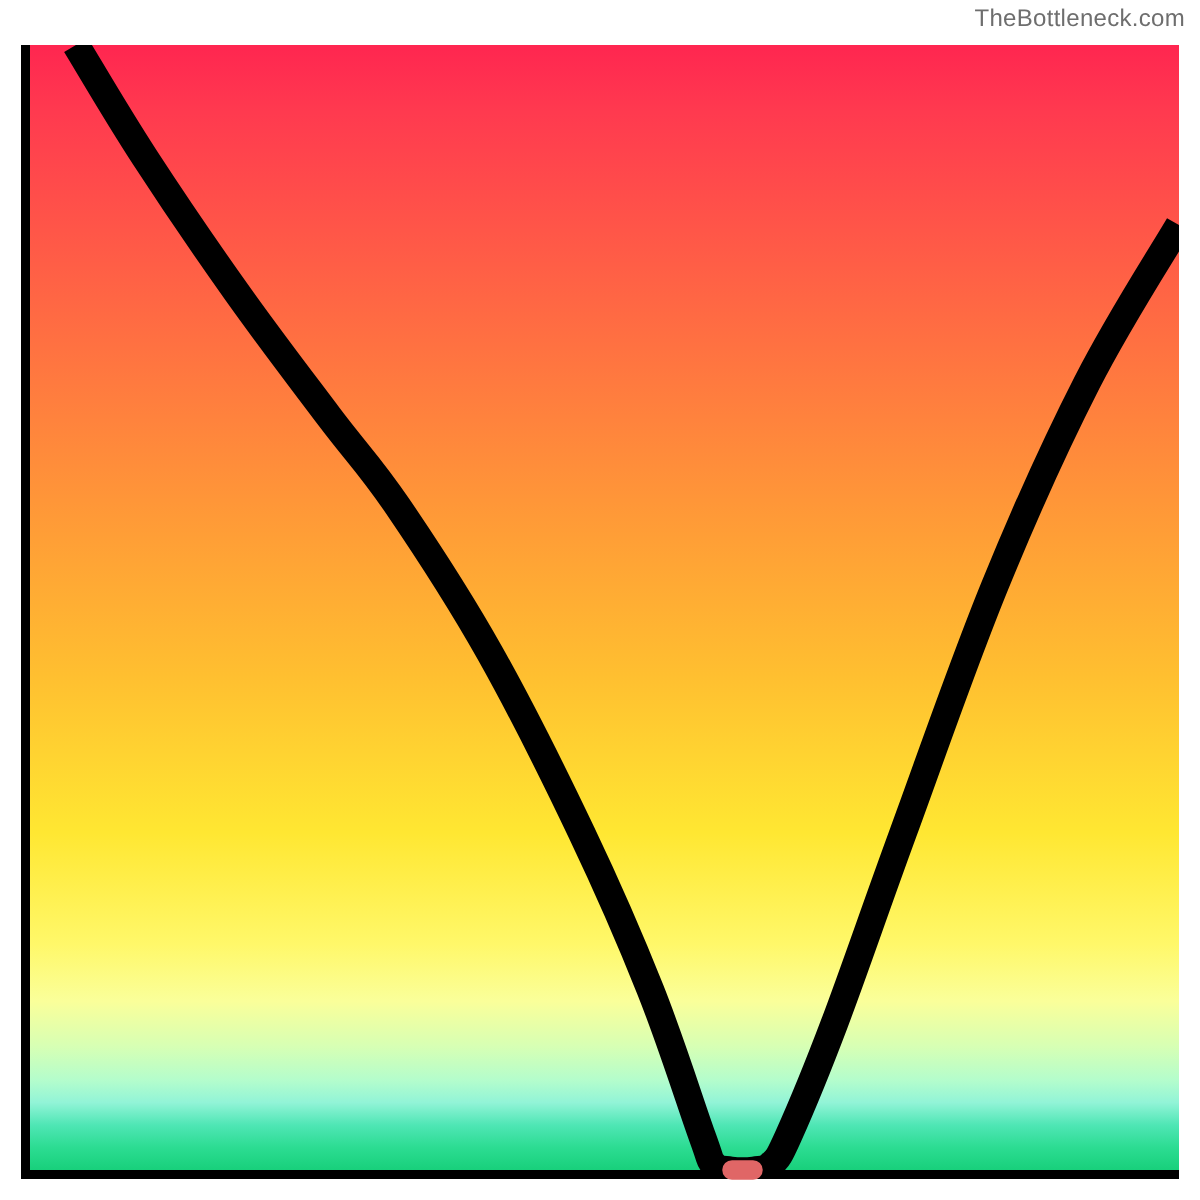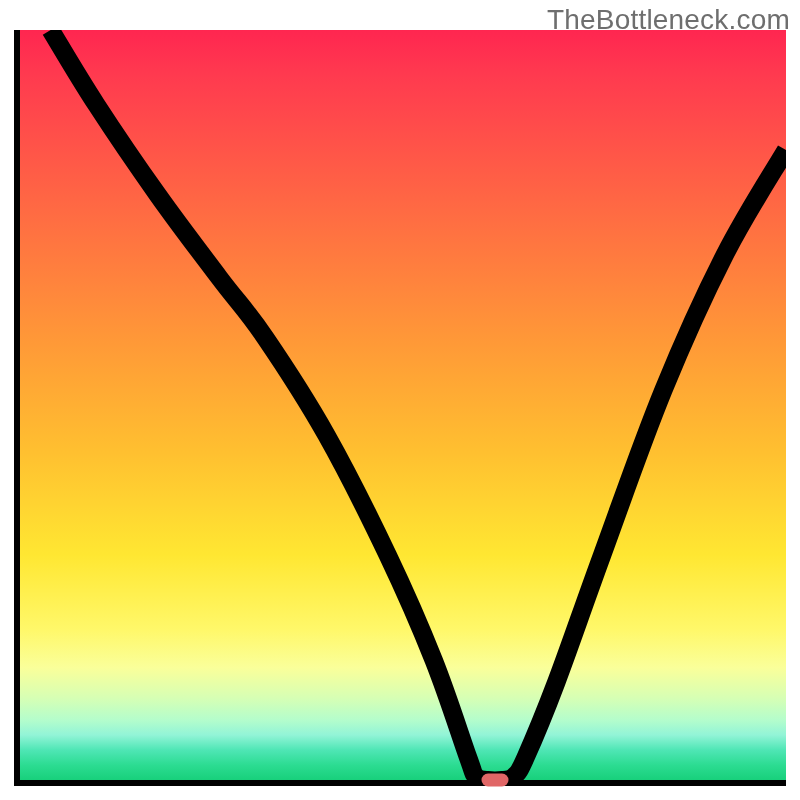--- a/index.html
+++ b/index.html
@@ -13,21 +13,21 @@
   .stage {
     position: relative;
     width: 800px;
     height: 800px;
     overflow: hidden;
   }
   .watermark {
     position: absolute;
     top: 4px;
     right: 10px;
-    font-size: 28px;
+    font-size: 16px;
     font-weight: 400;
     color: #6e6e6e;
     letter-spacing: 0.2px;
     z-index: 20;
   }
   .plot-area {
     position: absolute;
     left: 14px;
     top: 30px;
     width: 772px;

